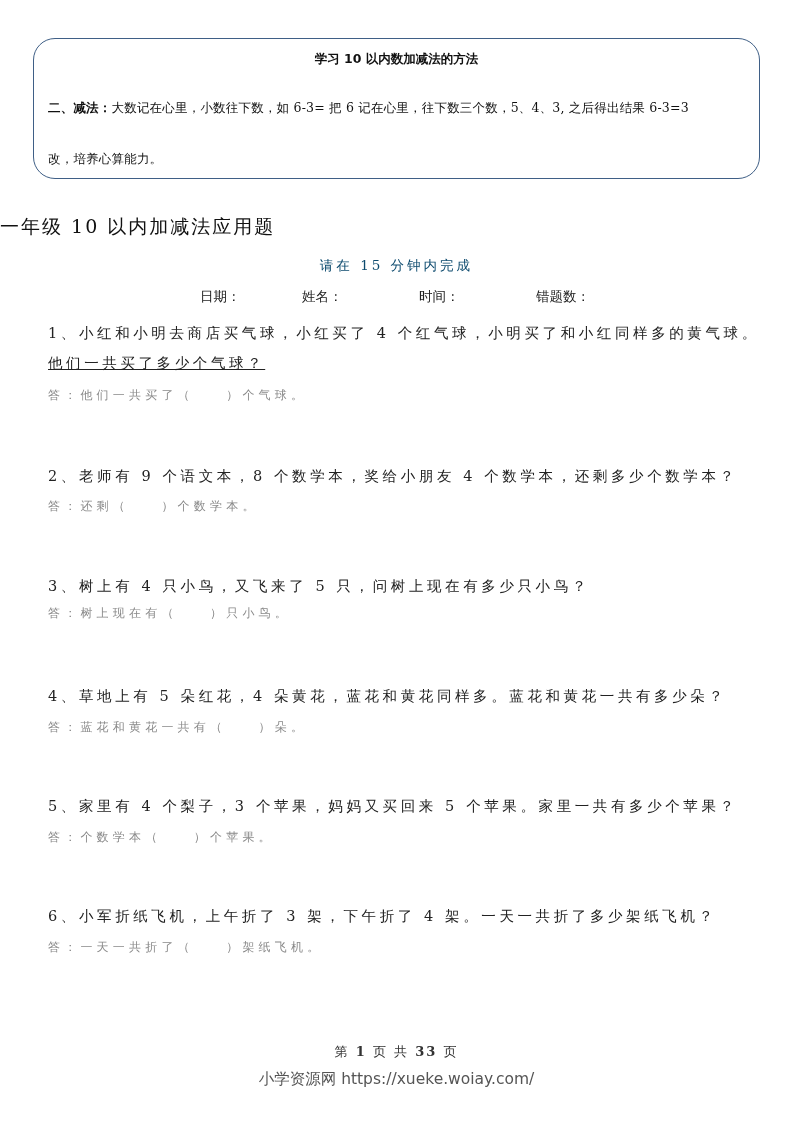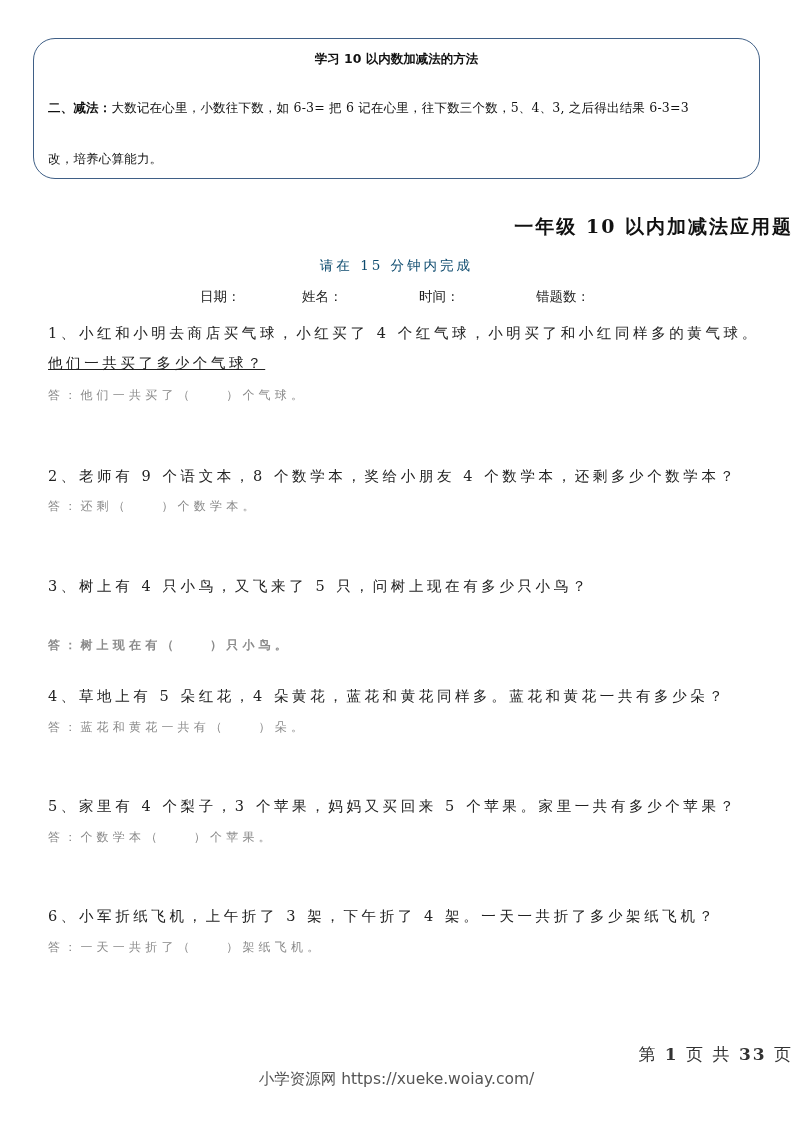--- a/index.html
+++ b/index.html
@@ -14,38 +14,38 @@
     }
     .tip-title {
       position: absolute; left: 0; right: 0; top: 12px; text-align: center;
       font-size: 12.5px; font-weight: bold; font-family: "DejaVu Sans", sans-serif;
     }
     .tip-line {
       position: absolute; left: 14px; font-size: 12.5px; white-space: nowrap; letter-spacing: 0.2px;
     }
     .tip-line b { font-weight: bold; font-family: "DejaVu Sans", sans-serif; }
     .title {
-      position: absolute; left: 0; right: 0; top: 214px; text-align: right;
-      font-size: 19px; font-weight: bold; letter-spacing: 2px;
+      position: absolute; left: 0; right: 0; top: 214px; text-align: left;
+      font-size: 19px; font-weight: normal; letter-spacing: 2px;
     }
     .subtitle {
       position: absolute; left: 0; right: 0; top: 257px; text-align: center;
       font-size: 13.5px; letter-spacing: 3px; color: #0c4a6e;
     }
     .info-label {
       position: absolute; top: 288px; font-size: 13.5px; color: #222;
     }
     .q {
       position: absolute; left: 48px; font-size: 14.5px; letter-spacing: 3.6px; white-space: nowrap; color: #222;
     }
     .a {
       position: absolute; left: 48px; font-size: 12px; letter-spacing: 4.2px; white-space: nowrap; color: #8a8a8a;
     }
     .pager {
-      position: absolute; left: 0; right: 0; top: 1043px; text-align: right; font-size: 17px; letter-spacing: 2px; color: #333;
+      position: absolute; left: 0; right: 0; top: 1043px; text-align: center; font-size: 13px; letter-spacing: 2px; color: #333;
     }
     .pager b { font-weight: bold; }
     .footer {
       position: absolute; left: 0; right: 0; top: 1069px; text-align: center; font-size: 15.5px; color: #555;
       font-family: "DejaVu Sans", sans-serif;
     }
   </style>
 </head>
 <body>
 
@@ -66,21 +66,21 @@
 <div class="info-label" style="left:536px;">错题数：</div>
 
 <div class="q" style="top:324px;">1、小红和小明去商店买气球，小红买了 4 个红气球，小明买了和小红同样多的黄气球。</div>
 <div class="q" style="top:354px;text-decoration:underline;">他们一共买了多少个气球？</div>
 <div class="a" style="top:387px;">答：他们一共买了（　　）个气球。</div>
 
 <div class="q" style="top:467px;">2、老师有 9 个语文本，8 个数学本，奖给小朋友 4 个数学本，还剩多少个数学本？</div>
 <div class="a" style="top:498px;">答：还剩（　　）个数学本。</div>
 
 <div class="q" style="top:577px;">3、树上有 4 只小鸟，又飞来了 5 只，问树上现在有多少只小鸟？</div>
-<div class="a" style="top:637px;font-weight:bold;">答：树上现在有（　　）只小鸟。</div>
+<div class="a" style="top:605px;">答：树上现在有（　　）只小鸟。</div>
 
 <div class="q" style="top:687px;">4、草地上有 5 朵红花，4 朵黄花，蓝花和黄花同样多。蓝花和黄花一共有多少朵？</div>
 <div class="a" style="top:719px;">答：蓝花和黄花一共有（　　）朵。</div>
 
 <div class="q" style="top:797px;">5、家里有 4 个梨子，3 个苹果，妈妈又买回来 5 个苹果。家里一共有多少个苹果？</div>
 <div class="a" style="top:829px;">答：个数学本（　　）个苹果。</div>
 
 <div class="q" style="top:907px;">6、小军折纸飞机，上午折了 3 架，下午折了 4 架。一天一共折了多少架纸飞机？</div>
 <div class="a" style="top:939px;">答：一天一共折了（　　）架纸飞机。</div>
 

